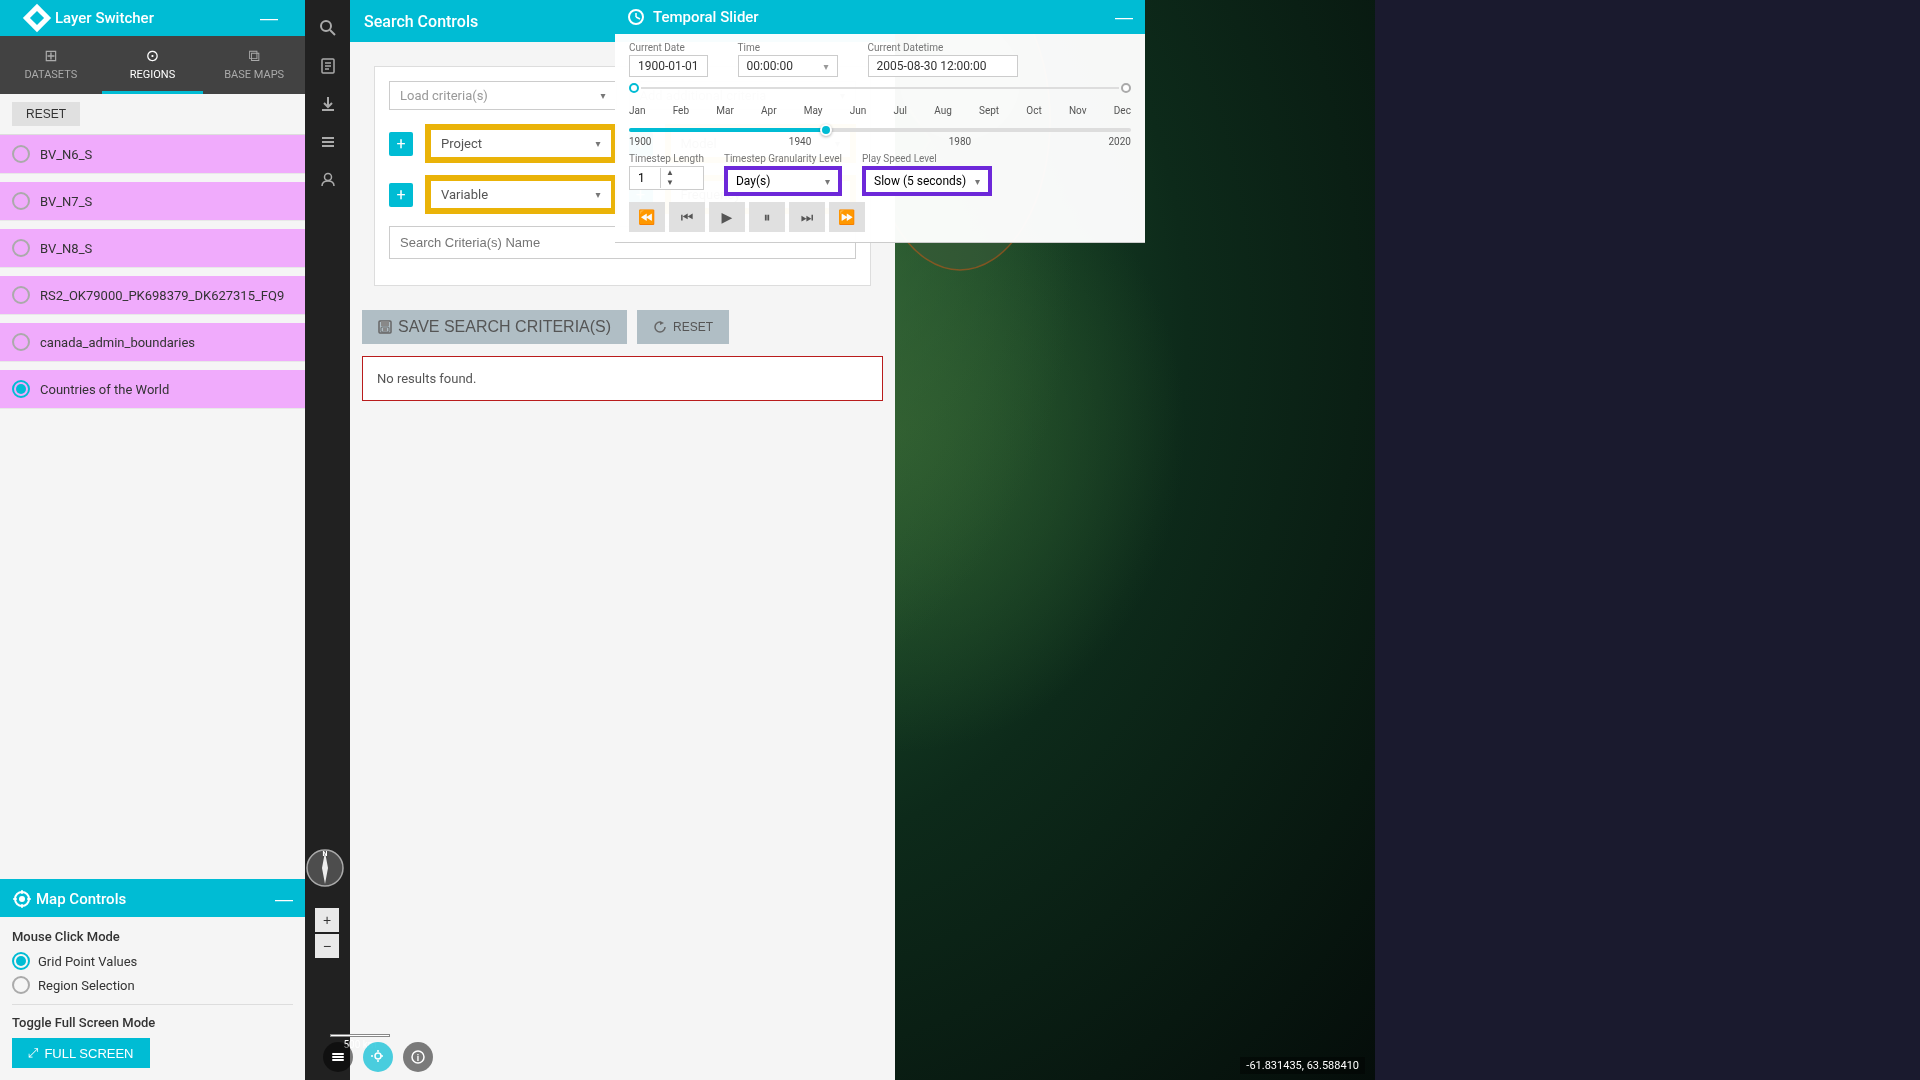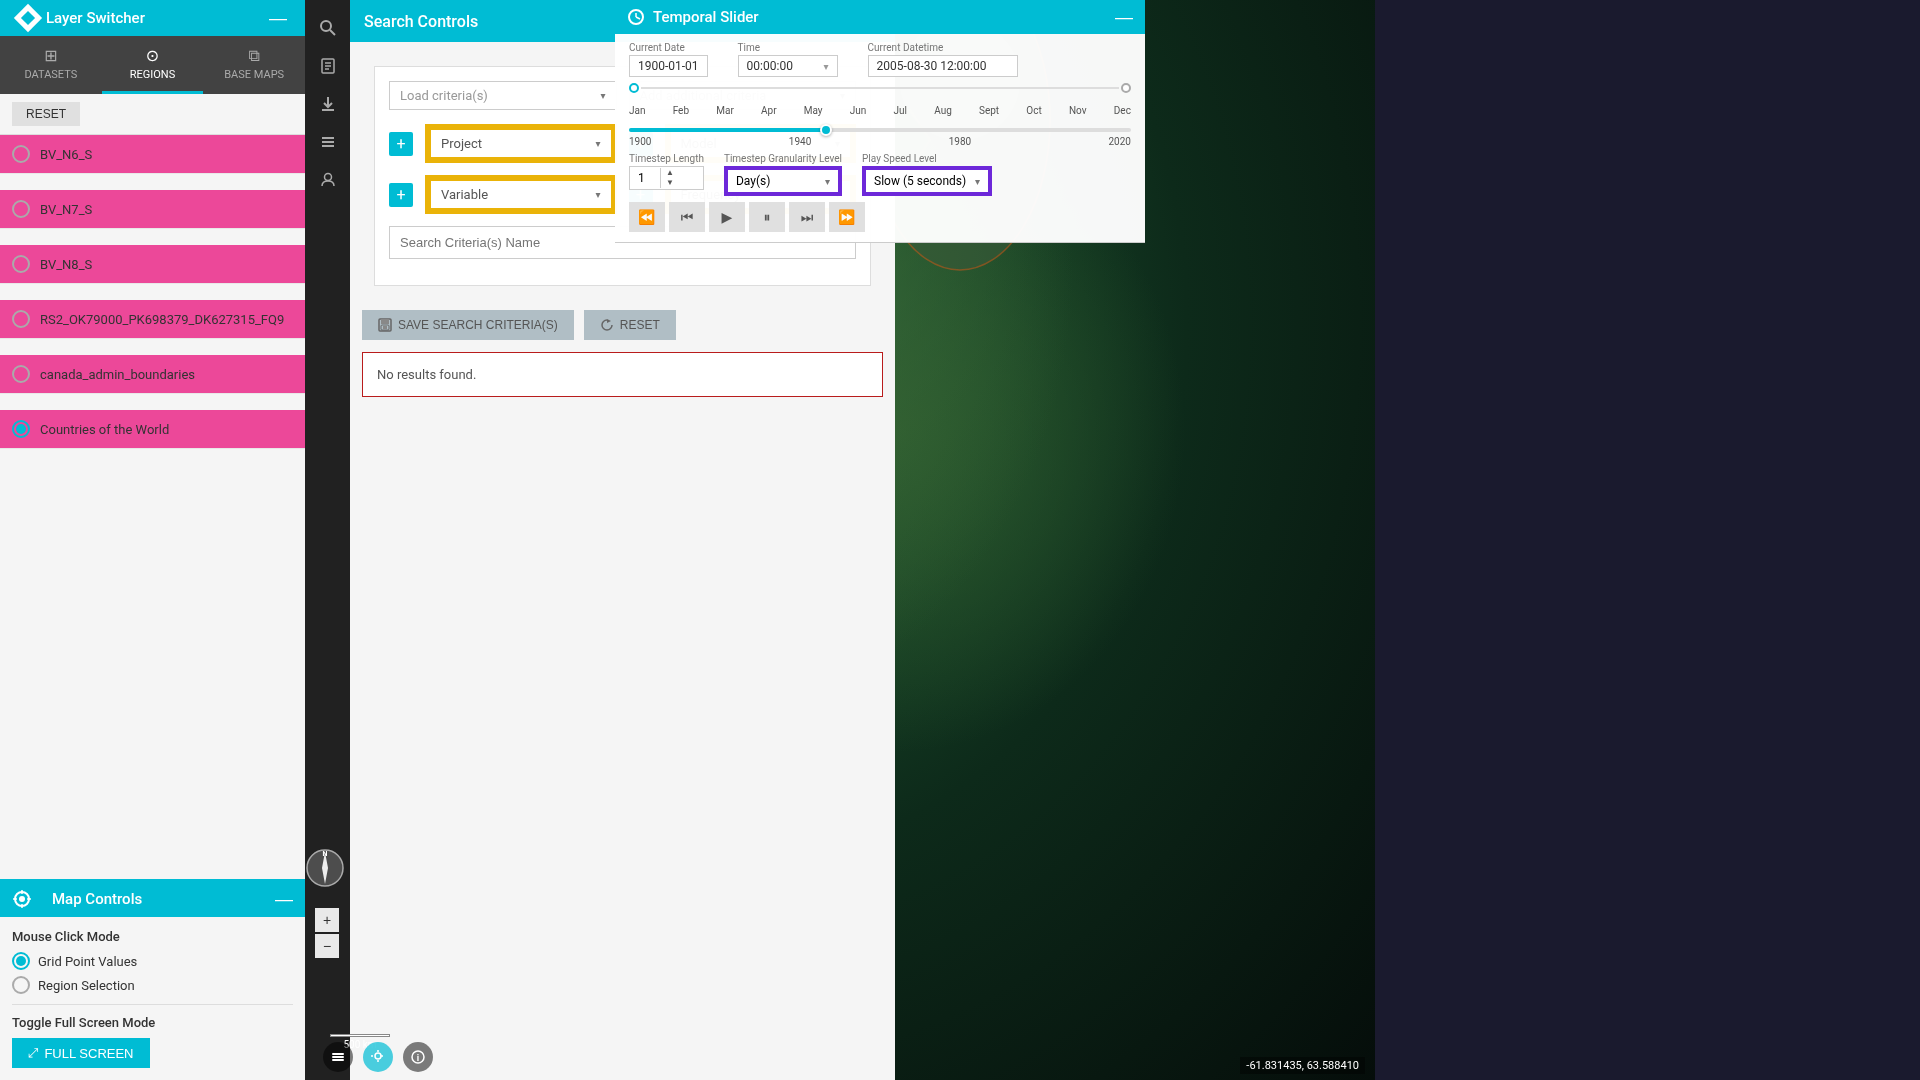--- a/index.html
+++ b/index.html
@@ -39,21 +39,21 @@
       display: flex;
       flex-direction: column;
       z-index: 10;
       flex-shrink: 0;
     }
 
     
     .panel-header {
       background: #00bcd4;
       color: white;
-      padding: 8px 18px;
+      padding: 8px 27px;
       display: flex;
       justify-content: space-between;
       font-size: 15px;
       font-weight: 500;
     }
     .panel-header-left {
       display: flex;
       align-items: center;
       gap: 8px;
     }
@@ -131,22 +131,22 @@
       overflow-y: auto;
       background: #f5f5f5;
     }
     .layer-item {
       display: flex;
       align-items: center;
       padding: 10px 12px;
       gap: 10px;
       border-bottom: 1px solid #e8e8e8;
       cursor: pointer;
-      background: #ec4899;
-      margin-bottom: 16px;
+      background: #f0abfc;
+      margin-bottom: 8px;
     }
     .radio-outer {
       width: 18px;
       height: 18px;
       border-radius: 50%;
       border: 2px solid #aaa;
       display: flex;
       align-items: center;
       justify-content: center;
       flex-shrink: 0;
@@ -176,21 +176,21 @@
       padding: 8px 12px;
       display: flex;
       align-items: center;
       justify-content: space-between;
       font-size: 15px;
       font-weight: 500;
     }
     .map-controls-header-left {
       display: flex;
       align-items: center;
-      gap: 20px;
+      gap: 4px;
     }
     .map-controls-body {
       padding: 12px;
     }
     .mouse-mode-label {
       font-size: 13px;
       color: #333;
       margin-bottom: 8px;
       font-weight: 500;
     }
@@ -357,21 +357,21 @@
     .search-actions {
       display: flex;
       gap: 10px;
       margin: 0 12px 12px 12px;
     }
     .save-btn {
       background: #b0bec5;
       color: #555;
       border: none;
       padding: 8px 16px;
-      font-size: 12px;
+      font-size: 16px;
       cursor: pointer;
       display: flex;
       align-items: center;
       gap: 6px;
       font-weight: 500;
     }
     .reset-search-btn {
       background: #b0bec5;
       color: #555;
       border: none;

